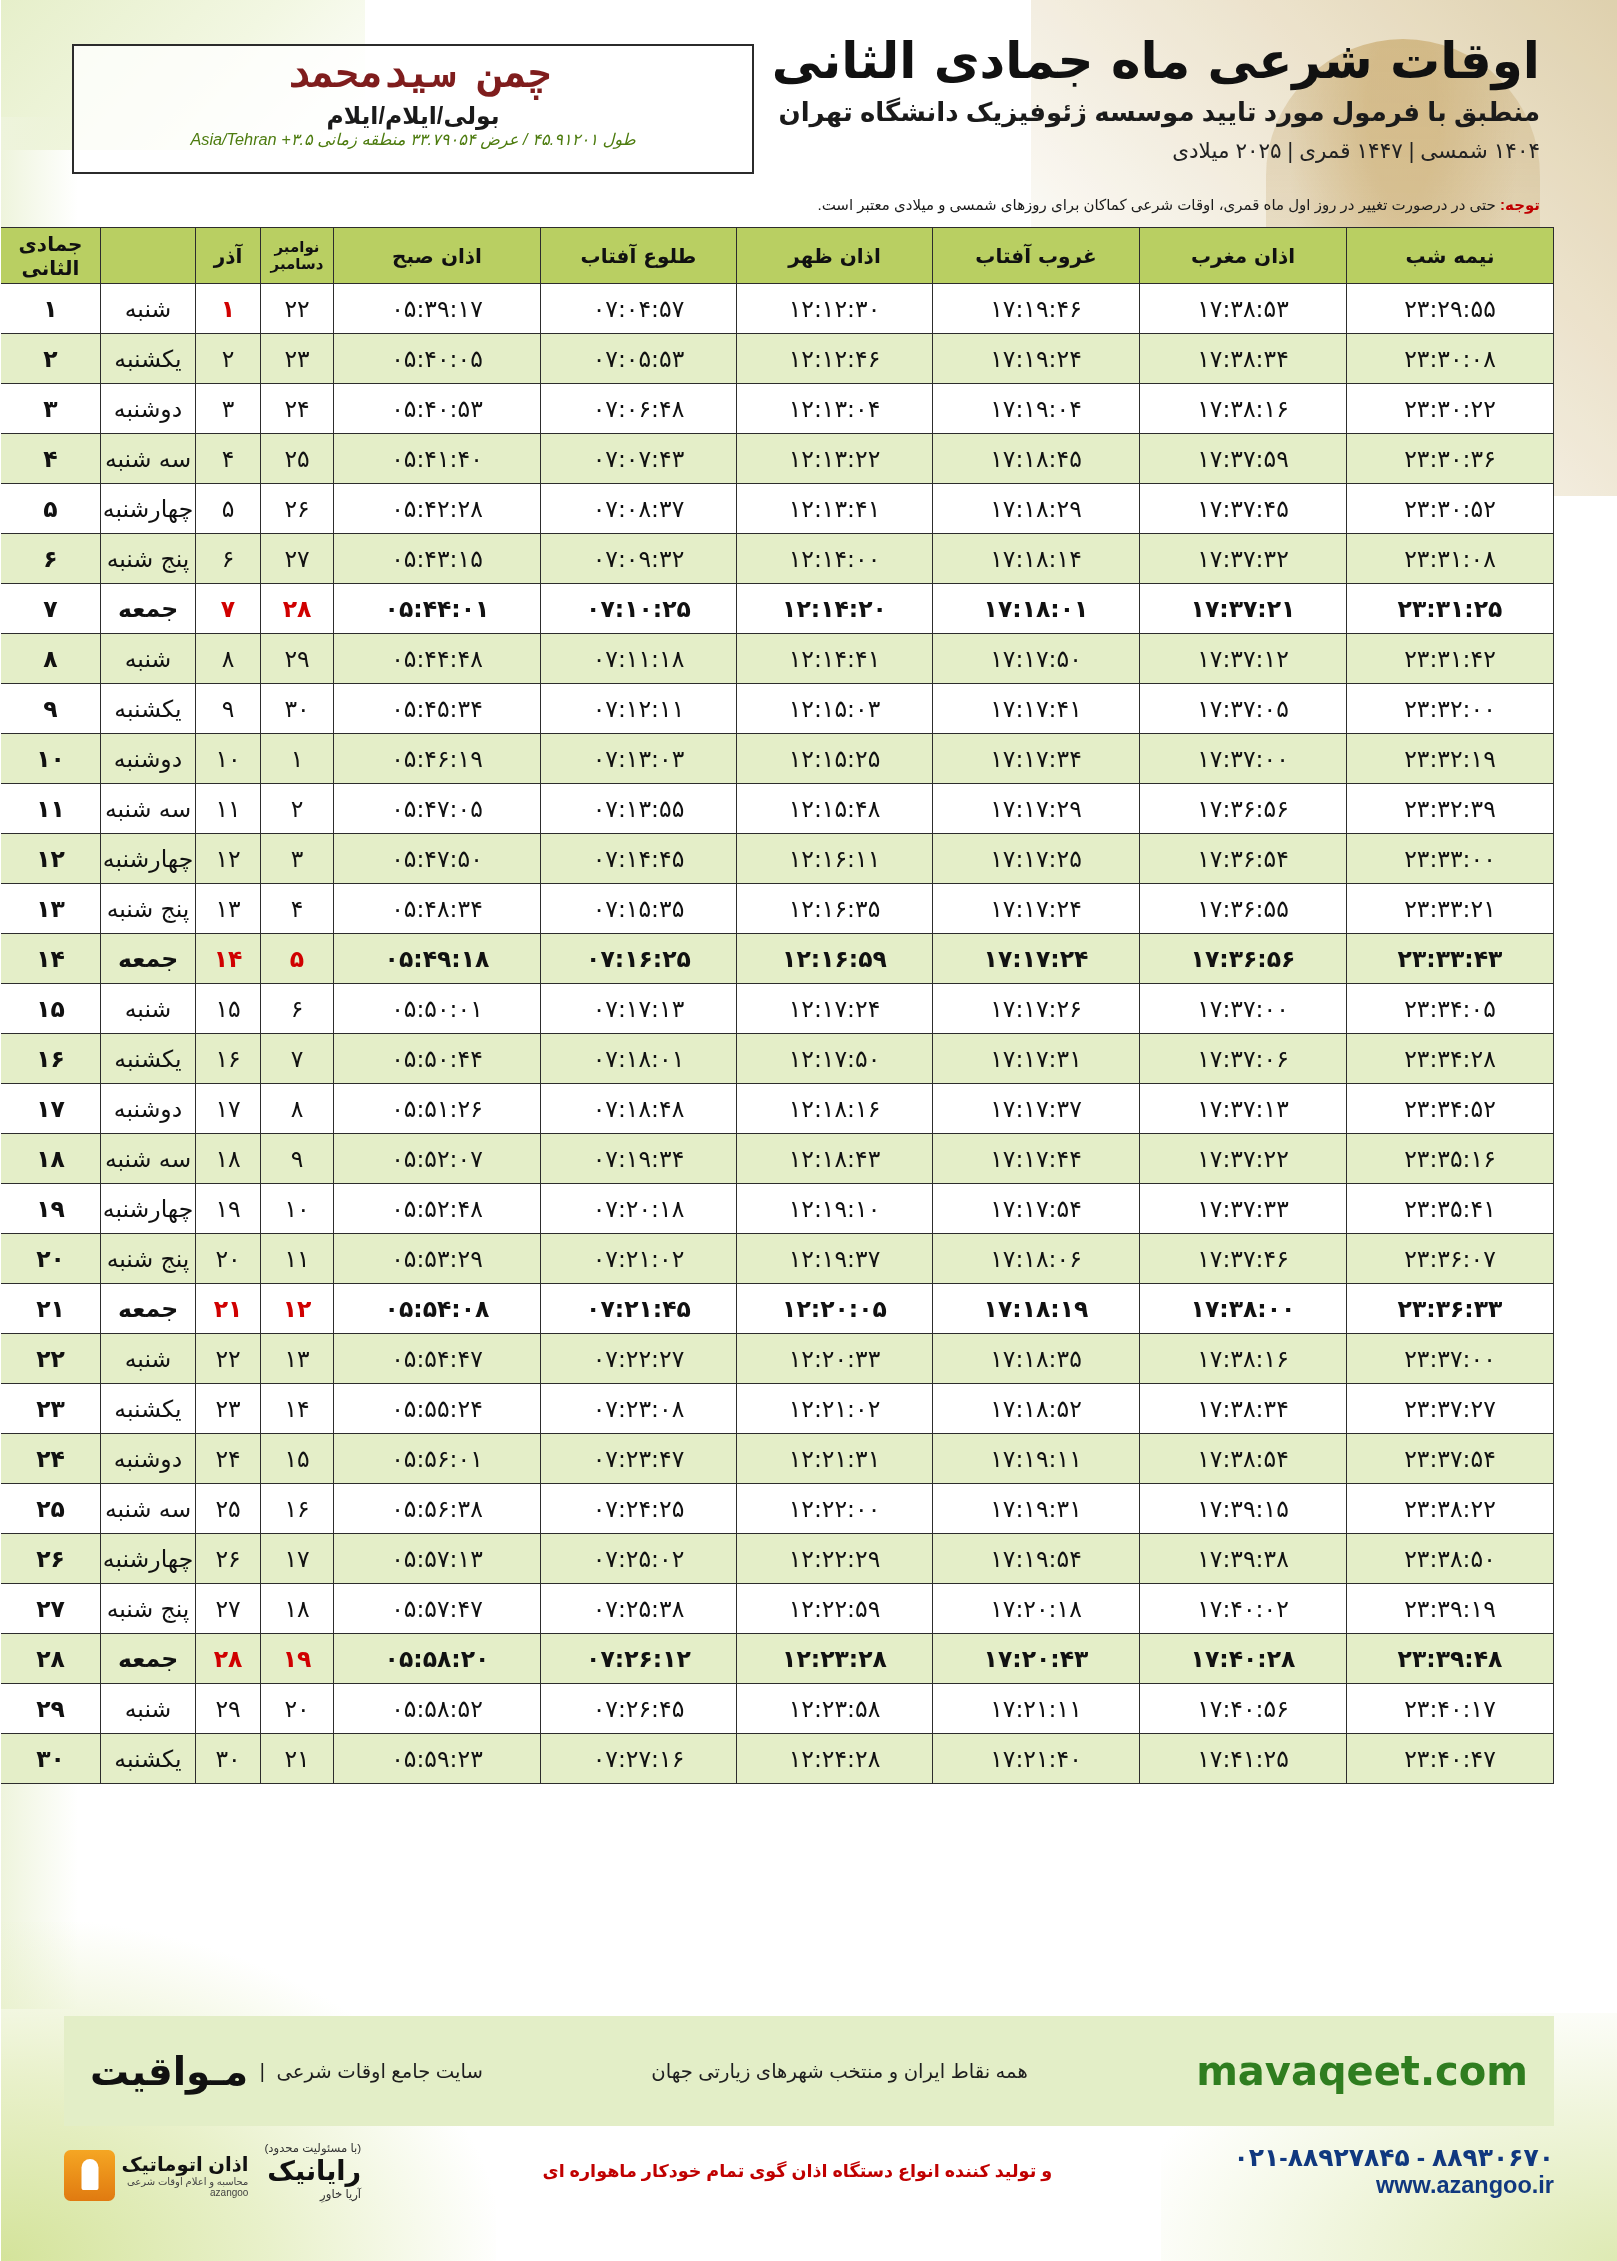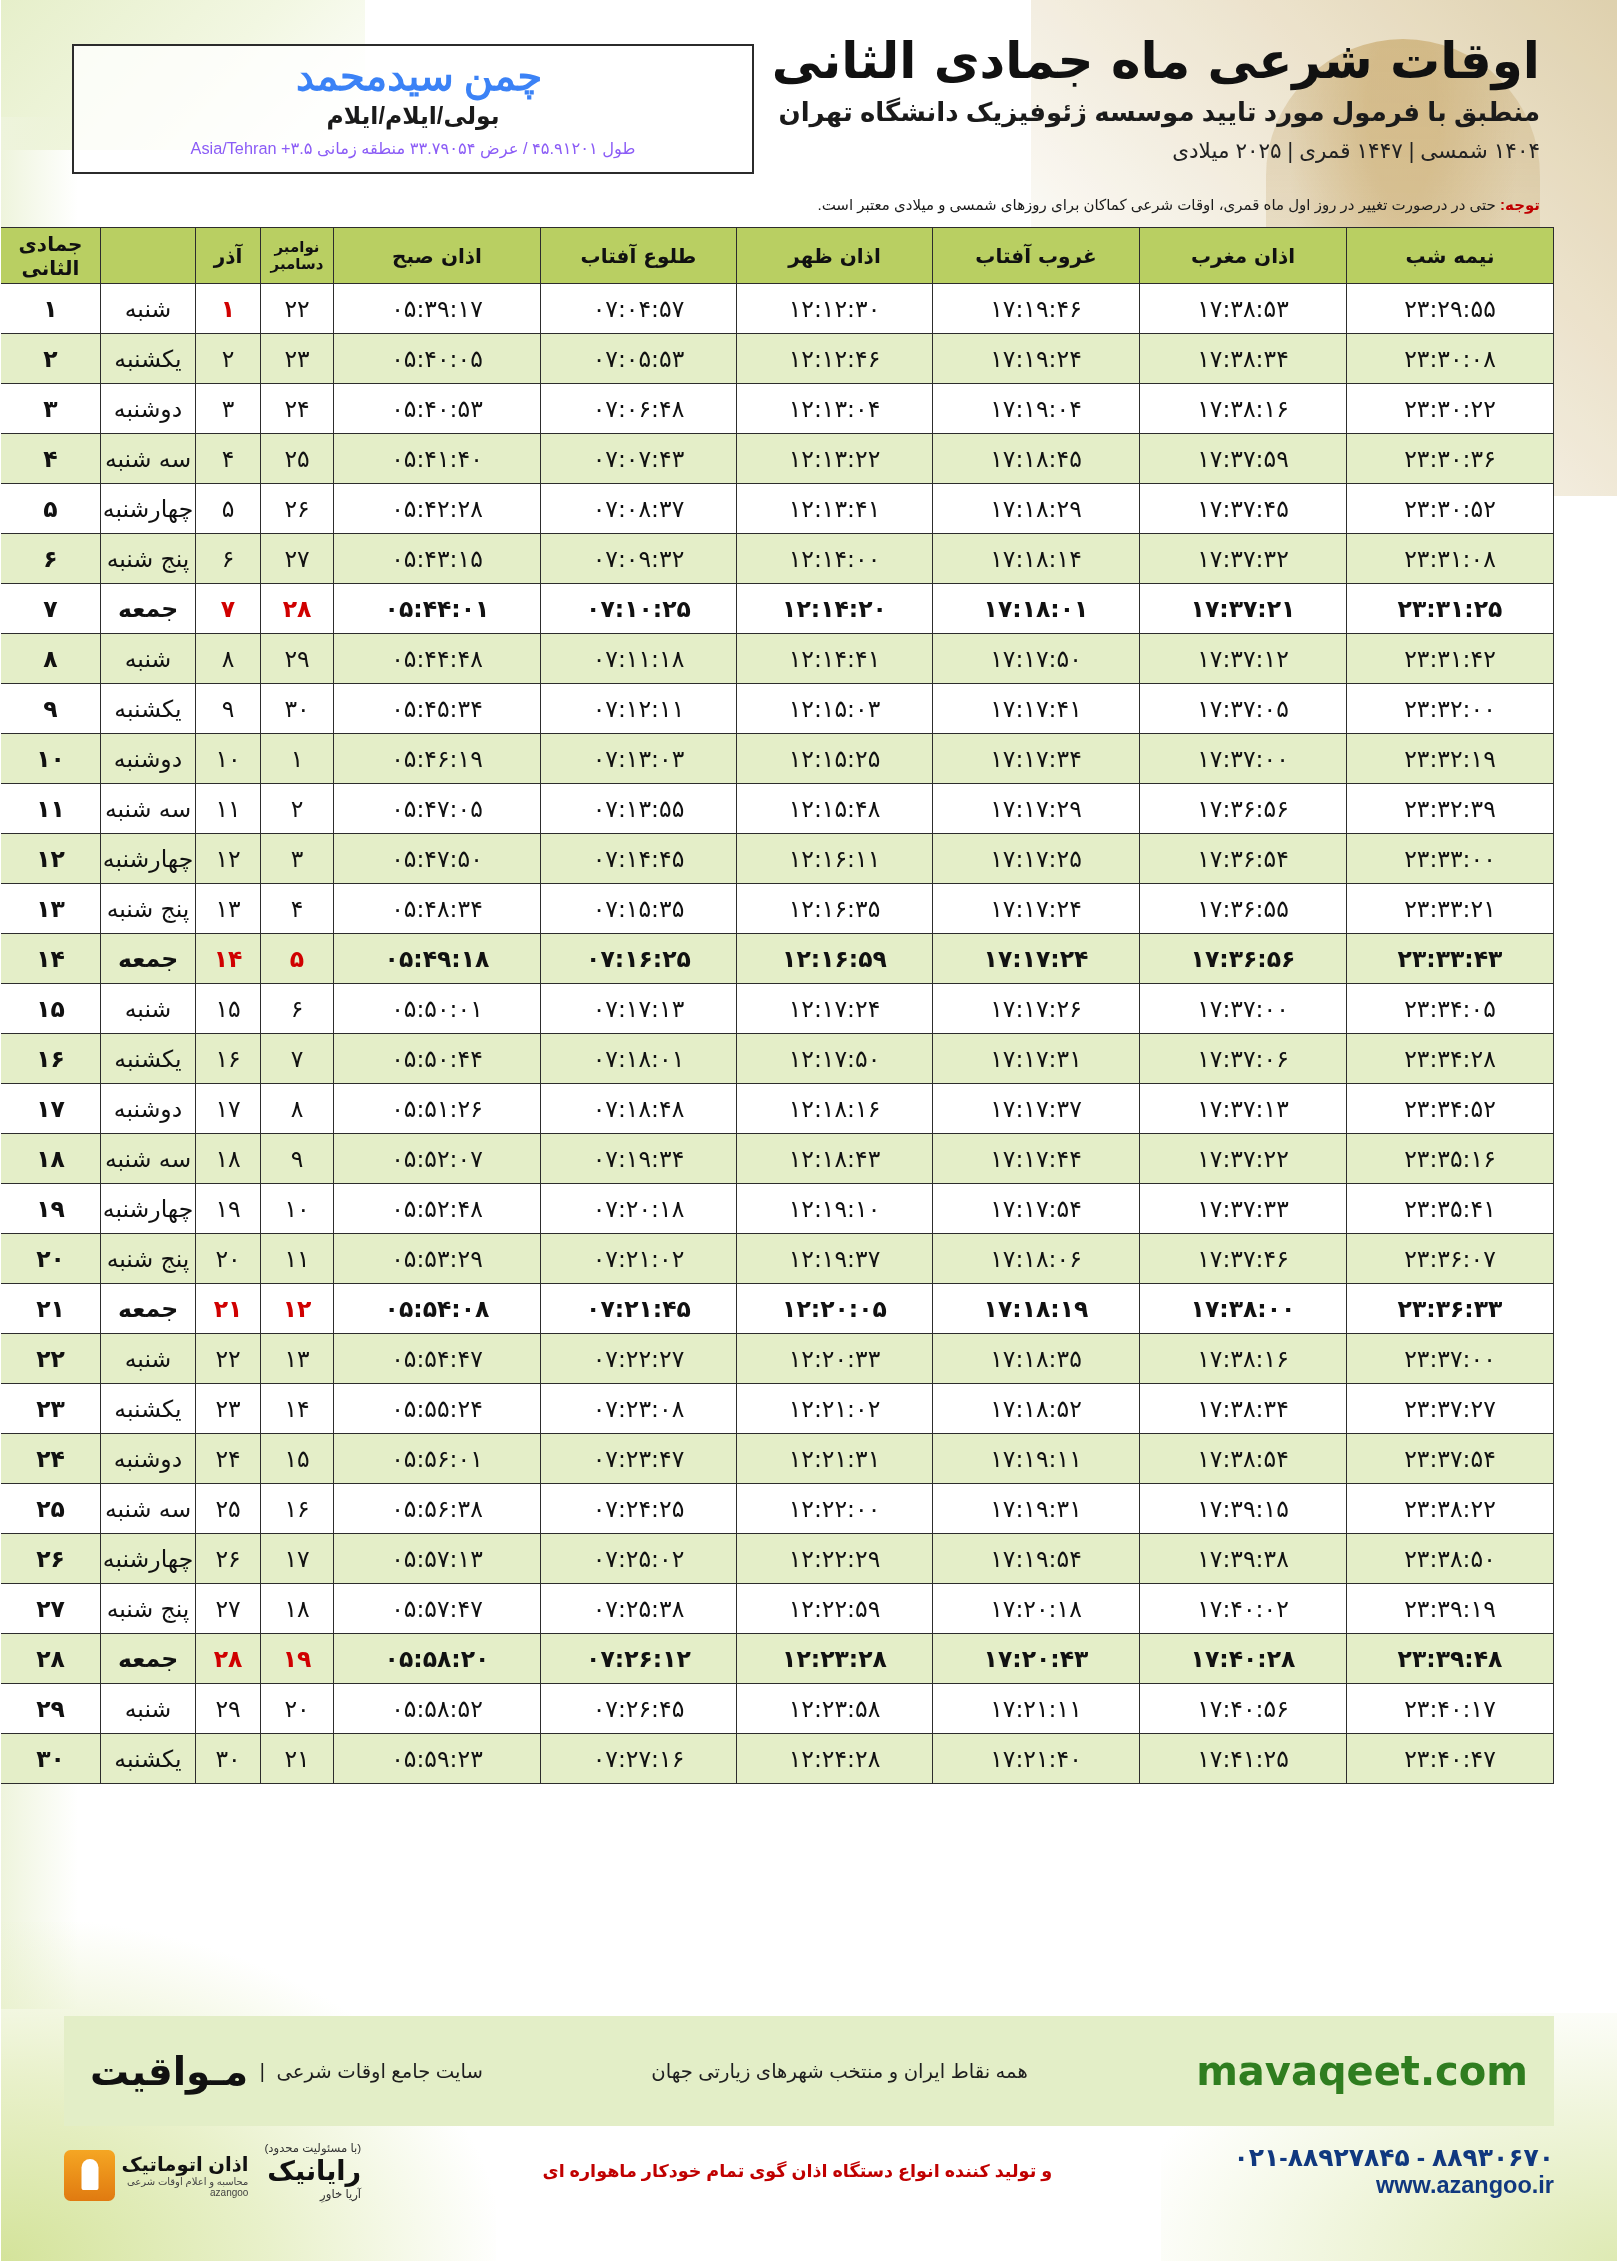--- a/index.html
+++ b/index.html
@@ -50,29 +50,29 @@
   
   .header {
     position: absolute; top: 0; left: 0; width: 1618px; height: 215px;
   }
   .city-box {
     position: absolute; top: 44px; left: 72px; width: 682px; height: 130px;
     border: 2px solid #2b2b2b; background: rgba(255,255,255,.78);
     text-align: center; padding-top: 10.4px;
   }
   .city-name {
-    font-size: 40px; font-weight: bold; color: #3b82f6; line-height: 1.05;
-    font-family: Liberation Serif, serif;
+    font-size: 40px; font-weight: bold; color: #7f1d1d; line-height: 1.05;
+    font-family: Liberation Mono, monospace;
     margin-left: 12px;
   }
   .city-sub {
     font-size: 23.5px; color: #1a1a1a; margin-top: 3.9px; font-weight: bold;
   }
   .city-coords {
-    font-size: 16.3px; color: #8b5cf6; margin-top: 9px; direction: rtl;
+    font-size: 16.3px; color: #4d7c0f; direction: rtl; font-style: italic;
   }
 
   .title-block {
     position: absolute; top: 34px; right: 78px; width: 809px; text-align: right;
   }
   .title-main {
     font-size: 50px; font-weight: bold; color: #111; line-height: 1.1;
     font-family: "DejaVu Sans", "Liberation Sans", sans-serif;
   }
   .title-sub {

